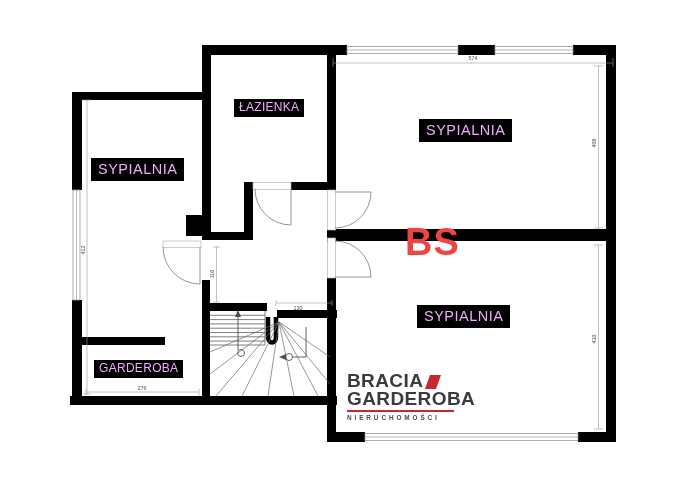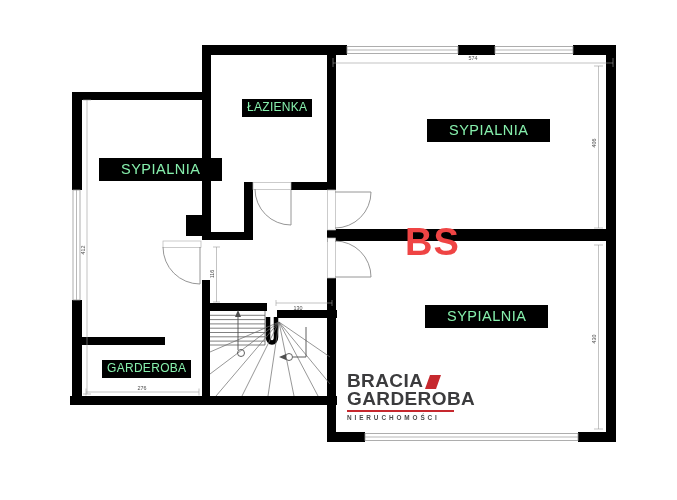--- a/index.html
+++ b/index.html
@@ -13,24 +13,24 @@
   .winline{stroke:#9a9a9a;stroke-width:0.7;fill:none;}
   .jamb{fill:#ffffff;stroke:#b5b5b5;stroke-width:0.7;}
   .door{stroke:#8a8a8a;stroke-width:0.9;fill:none;}
   .stair{stroke:#5f5f5f;stroke-width:0.8;fill:none;}
   .fan{stroke:#6a6a6a;stroke-width:0.7;fill:none;}
   .walk{stroke:#4f4f4f;stroke-width:0.9;fill:none;}
   .walkhead{fill:#4f4f4f;}
   .dimline{stroke:#9a9a9a;stroke-width:0.6;fill:none;}
   .dim{font-family:"Liberation Sans",sans-serif;font-size:5.4px;fill:#4d4d4d;}
   .room-label{
-    position:absolute;background:#000000;color:#86efac;white-space:nowrap;
-    font-family:"Liberation Sans",sans-serif;line-height:1.15;margin-left:8px;
+    position:absolute;background:#000000;color:#f0abfc;white-space:nowrap;
+    font-family:"Liberation Sans",sans-serif;line-height:1.15;
   }
-  .room-label.lg{font-size:14.5px;padding:3px 22px;letter-spacing:0.5px;}
+  .room-label.lg{font-size:14.5px;padding:3px 7px;letter-spacing:0.5px;}
   .room-label.sm{font-size:12px;padding:2px 5px;letter-spacing:0.3px;}
   .watermark{
     position:absolute;left:405px;top:221px;font-size:38px;font-weight:bold;
     color:#ef4444;letter-spacing:1px;font-family:"Liberation Sans",sans-serif;
   }
   .logo{position:absolute;left:347px;top:372px;width:130px;color:#3b3b3d;}
   .logo-row{display:flex;align-items:center;}
   .logo-l1,.logo-l2{font-size:19px;font-weight:bold;letter-spacing:0.4px;line-height:0.95;}
   .logo-mark{margin-left:2px;margin-top:2px;}
   .logo-rule{width:107px;height:1.6px;background:#c6282e;margin-top:2px;}

